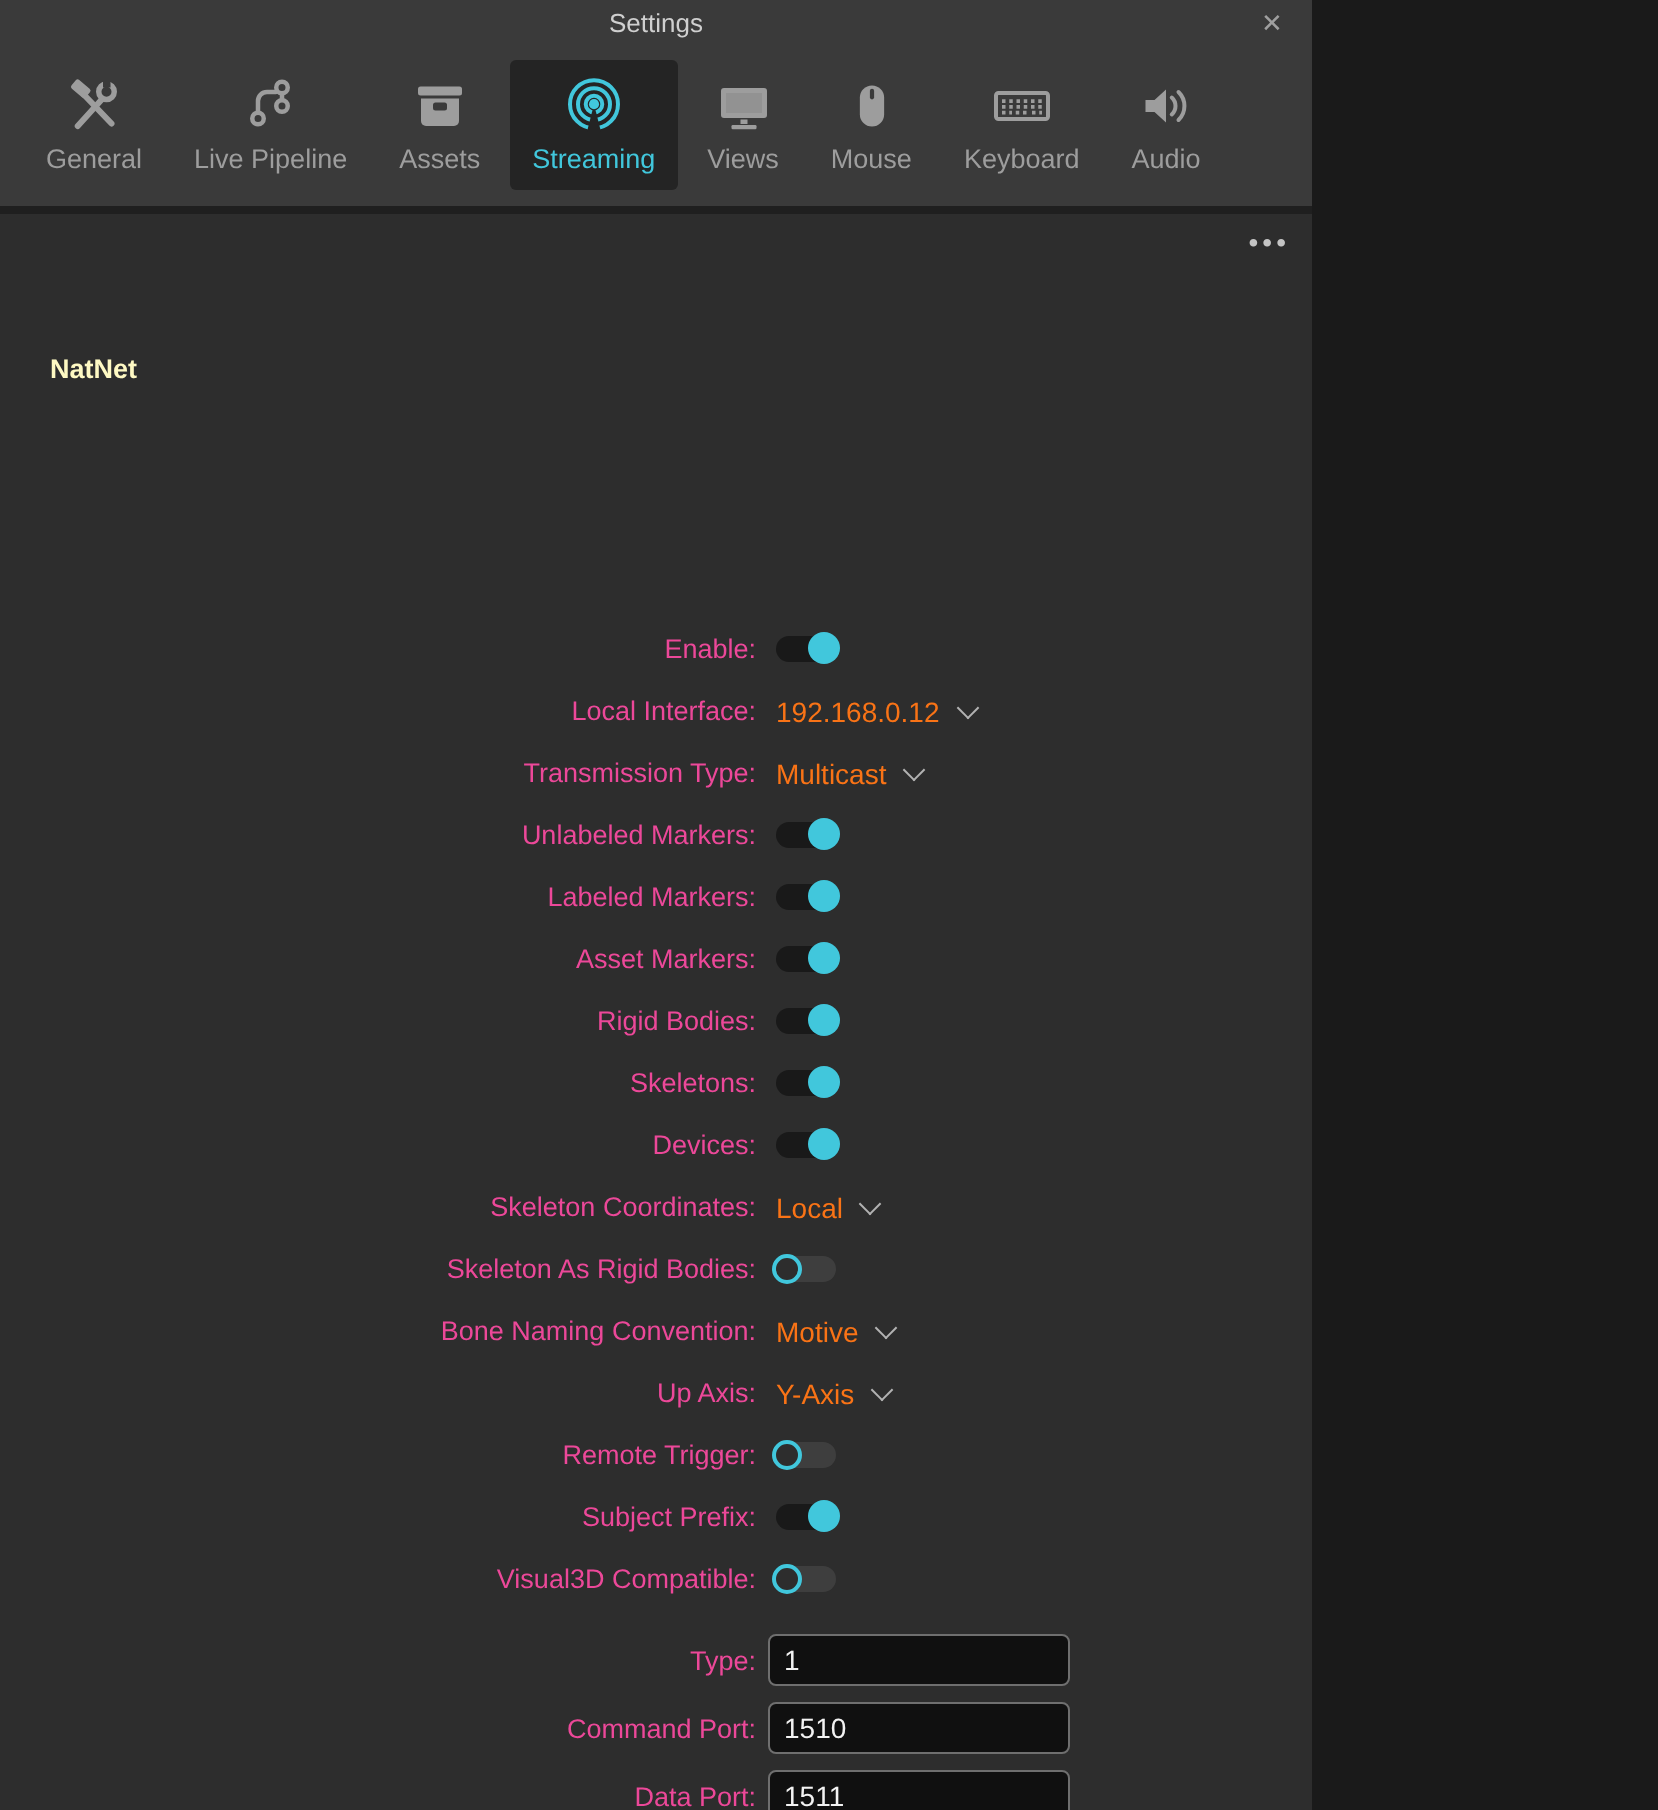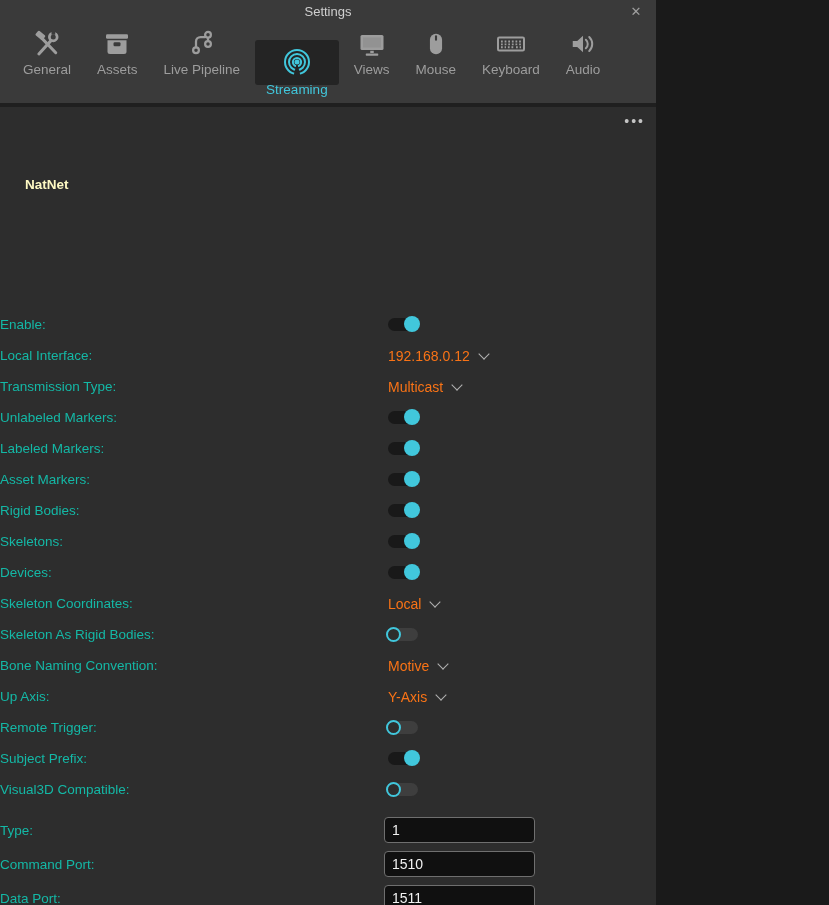--- a/index.html
+++ b/index.html
@@ -20,43 +20,43 @@
     color:#9f9f9f; font-size:13px; cursor:default;
   }
   
   .tabbar {
     position:absolute; top:22px; left:0; right:0; height:81px;
     background:#3a3a3a; display:flex; align-items:stretch;
     padding-left:10px; box-sizing:border-box;
   }
   .tab {
     display:flex; flex-direction:column; align-items:center; justify-content:flex-end;
-    padding:7px 11px 8px 11px; margin:18px 2px; border-radius:3px;
+    padding:7px 11px 8px 11px; margin:8px 2px; border-radius:3px;
     color:#9d9d9d; font-size:13.5px;
   }
   .tab.active { background:#242424; color:var(--accent,#41c7dc);justify-content:space-between; }
   .ticon { height:36px; display:flex; align-items:center; justify-content:center; }
   .ticon svg { display:block; }
   .tlabel { margin-top:3px; white-space:nowrap; }
   .divider { position:absolute; top:103px; left:0; right:0; height:4px; background:#1f1f1f; }
   
   .content { position:absolute; top:107px; left:0; right:0; bottom:0; background:#2d2d2d; }
   .more-dots {
     position:absolute; top:114px; right:11px; color:#c4c4c4;
     font-size:14px; letter-spacing:2px; line-height:14px;
   }
   .section-title { position:absolute; top:177px; left:25px; font-size:13.5px; font-weight:700; color:#fef9c3; }
   
   .form { position:absolute; top:202px; left:0; width:790px; }
   .row { display:flex; align-items:center; height:31px; }
   .row.input-row { height:34px; }
   .row.first-input { margin-top:8px; }
   .flabel {
-    flex:0 0 380px; text-align:left; box-sizing:border-box; padding-right:2px;
-    font-size:13.5px; color:#14b8a6; white-space:nowrap;
+    flex:0 0 380px; text-align:right; box-sizing:border-box; padding-right:2px;
+    font-size:13.5px; color:#ec4899; white-space:nowrap;
   }
   
   .toggle { position:relative; width:30px; height:13px; border-radius:7px; margin-left:8px; }
   .toggle.on  { background:#191919; }
   .toggle.off { background:#3e3e3e; }
   .toggle .knob {
     position:absolute; right:-2px; top:-2px; width:16px; height:16px;
     border-radius:50%; background:var(--accent,#41c7dc);
   }
   .toggle .ring {
@@ -103,39 +103,39 @@
             </g>
             <rect x="3" y="2.8" width="7.4" height="4.6" rx="1" fill="currentColor" transform="rotate(40 6.7 5.1)"></rect>
             <circle cx="17" cy="6.3" r="3.1" fill="none" stroke="currentColor" stroke-width="2.2"></circle>
             <rect x="15.6" y="1.2" width="3" height="3.4" fill="#3a3a3a"></rect>
           </svg>
         </span>
         <span class="tlabel">General</span>
       </div>
       <div class="tab">
         <span class="ticon">
-          <svg width="30" height="30" viewBox="0 0 24 24">
-            <rect x="3.2" y="4.2" width="17.6" height="3.6" rx="1" fill="currentColor"></rect>
-            <path d="M4.4 9 h15.2 v9 a2 2 0 0 1 -2 2 H6.4 a2 2 0 0 1 -2-2 z" fill="currentColor"></path>
-            <rect x="9.2" y="10.6" width="5.6" height="3.2" rx="1" fill="#3a3a3a"></rect>
-          </svg>
-        </span>
-        <span class="tlabel">Assets</span>
-      </div>
-      <div class="tab">
-        <span class="ticon">
           <svg width="30" height="30" viewBox="0 0 24 24" fill="none" stroke="currentColor" stroke-width="1.8">
             <circle cx="16.8" cy="4.6" r="2.3"></circle>
             <circle cx="16.8" cy="12" r="2.3"></circle>
             <circle cx="7.2" cy="17" r="2.3"></circle>
             <path d="M16.8 7 v2.6"></path>
             <path d="M7.2 14.6 V10 a3.6 3.6 0 0 1 3.6-3.6 h3.6" stroke-linecap="round"></path>
           </svg>
         </span>
         <span class="tlabel">Live Pipeline</span>
+      </div>
+      <div class="tab">
+        <span class="ticon">
+          <svg width="30" height="30" viewBox="0 0 24 24">
+            <rect x="3.2" y="4.2" width="17.6" height="3.6" rx="1" fill="currentColor"></rect>
+            <path d="M4.4 9 h15.2 v9 a2 2 0 0 1 -2 2 H6.4 a2 2 0 0 1 -2-2 z" fill="currentColor"></path>
+            <rect x="9.2" y="10.6" width="5.6" height="3.2" rx="1" fill="#3a3a3a"></rect>
+          </svg>
+        </span>
+        <span class="tlabel">Assets</span>
       </div>
       <div class="tab active">
         <span class="ticon">
           <svg width="32" height="32" viewBox="0 0 24 24">
             <g fill="none" stroke="currentColor" stroke-width="1.5">
               <circle cx="12" cy="11.3" r="9"></circle>
               <circle cx="12" cy="11.3" r="6"></circle>
               <circle cx="12" cy="11.3" r="3.1"></circle>
             </g>
             <path d="M12 11.3 L9.4 21.6 L14.6 21.6 Z" fill="#242424"></path>

